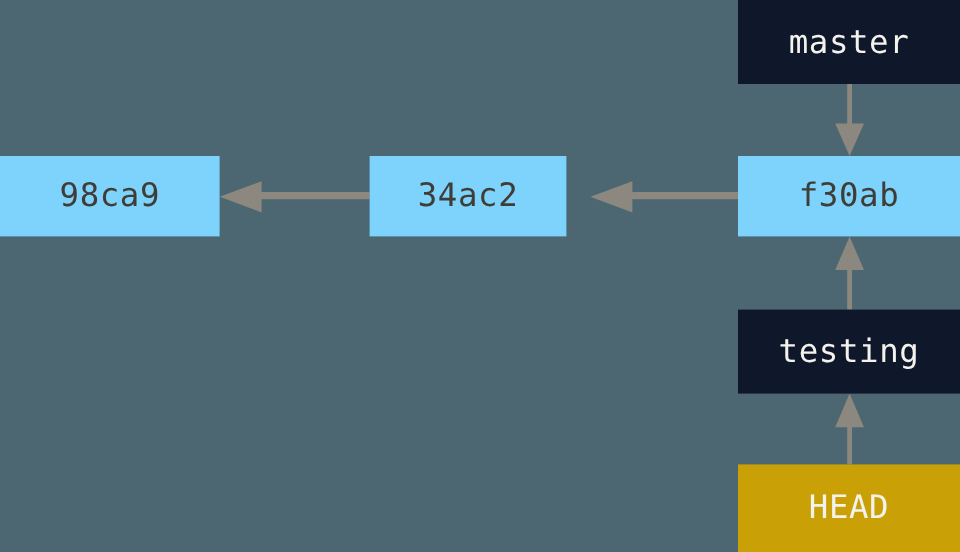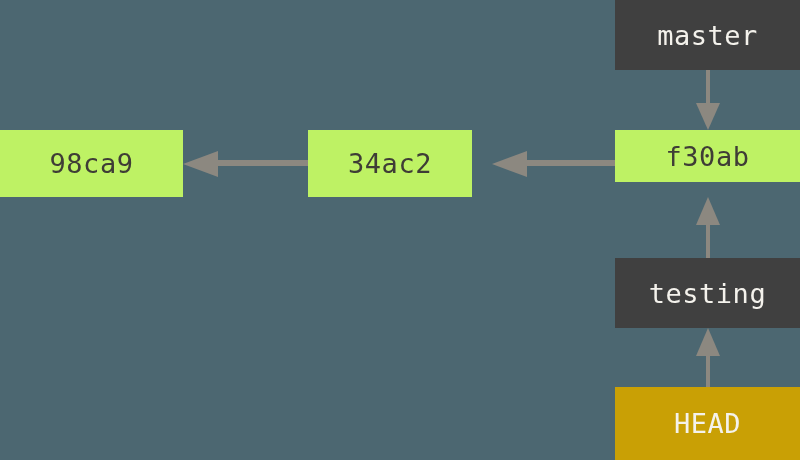--- a/index.html
+++ b/index.html
@@ -23,25 +23,25 @@
     display: flex;
     align-items: center;
     justify-content: center;
     box-sizing: border-box;
     font-size: 27px;
     letter-spacing: 0.5px;
     white-space: nowrap;
     user-select: none;
   }
   .node.commit {
-    background: #bef264;
+    background: #7dd3fc;
     color: #3f3d36;
   }
   .node.branch {
-    background: #404040;
+    background: #0f172a;
     color: #f4f2ec;
   }
   .node.head {
     background: #c9a005;
     color: #f4f2ec;
   }
   .edge {
     position: absolute;
     pointer-events: none;
   }
@@ -95,21 +95,21 @@
   </div>
 
   <div class="node commit" style="left:0px; top:130px; width:183px; height:67px;">
     <span>98ca9</span>
   </div>
 
   <div class="node commit" style="left:308px; top:130px; width:164px; height:67px;">
     <span>34ac2</span>
   </div>
 
-  <div class="node commit" style="left:615px; top:130px; width:185px; height:52px;">
+  <div class="node commit" style="left:615px; top:130px; width:185px; height:67px;">
     <span>f30ab</span>
   </div>
 
   <div class="node head" style="left:615px; top:387px; width:185px; height:73px;">
     <span>HEAD</span>
   </div>
 
   <div class="node branch" style="left:615px; top:258px; width:185px; height:70px;">
     <span>testing</span>
   </div>

